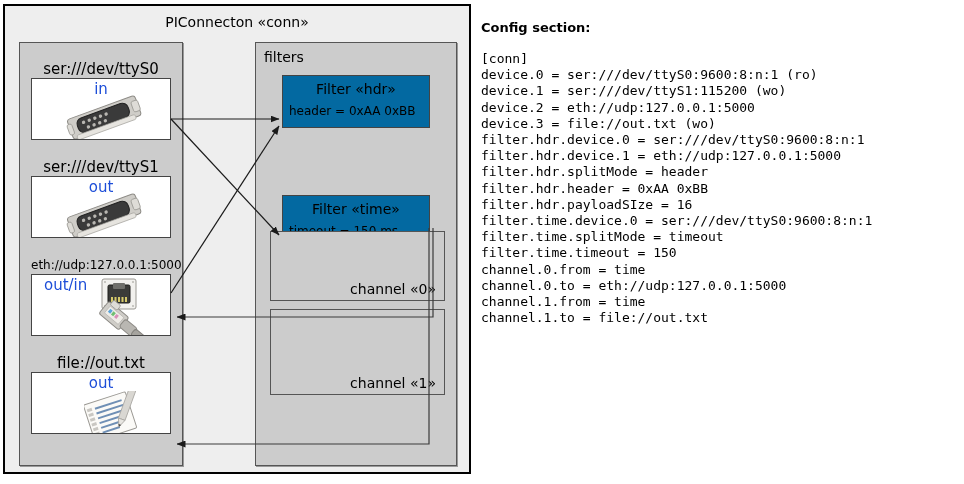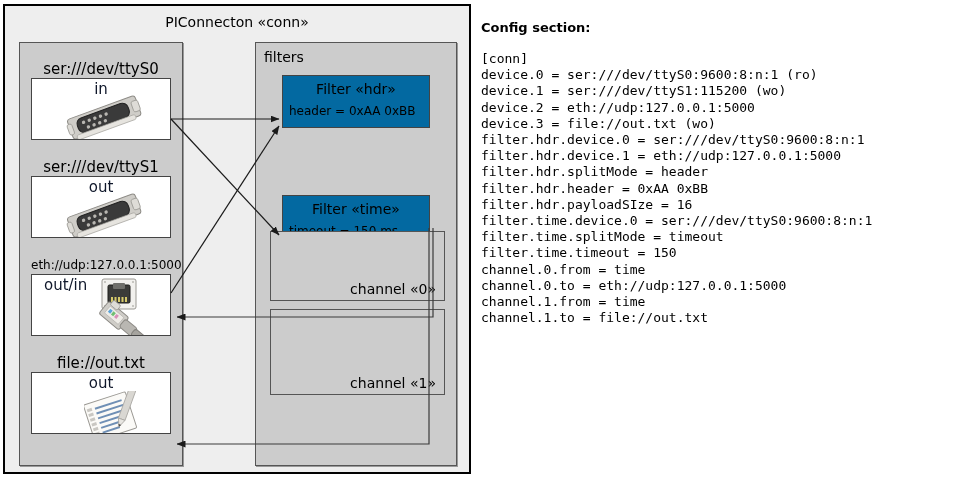--- a/index.html
+++ b/index.html
@@ -73,21 +73,21 @@
     background: #ffffff;
     border: 1px solid #444444;
     overflow: hidden;
   }
   .device-dir {
     position: absolute;
     left: 0; top: 1px;
     width: 100%;
     text-align: center;
     font-size: 15px;
-    color: #0f172a;
+    color: #1d4ed8;
     z-index: 3;
   }
   .device-dir.left {
     text-align: left;
     padding-left: 12px;
   }
   .device-icon-wrap {
     position: absolute;
     left: 0; top: 0;
     width: 100%; height: 100%;

